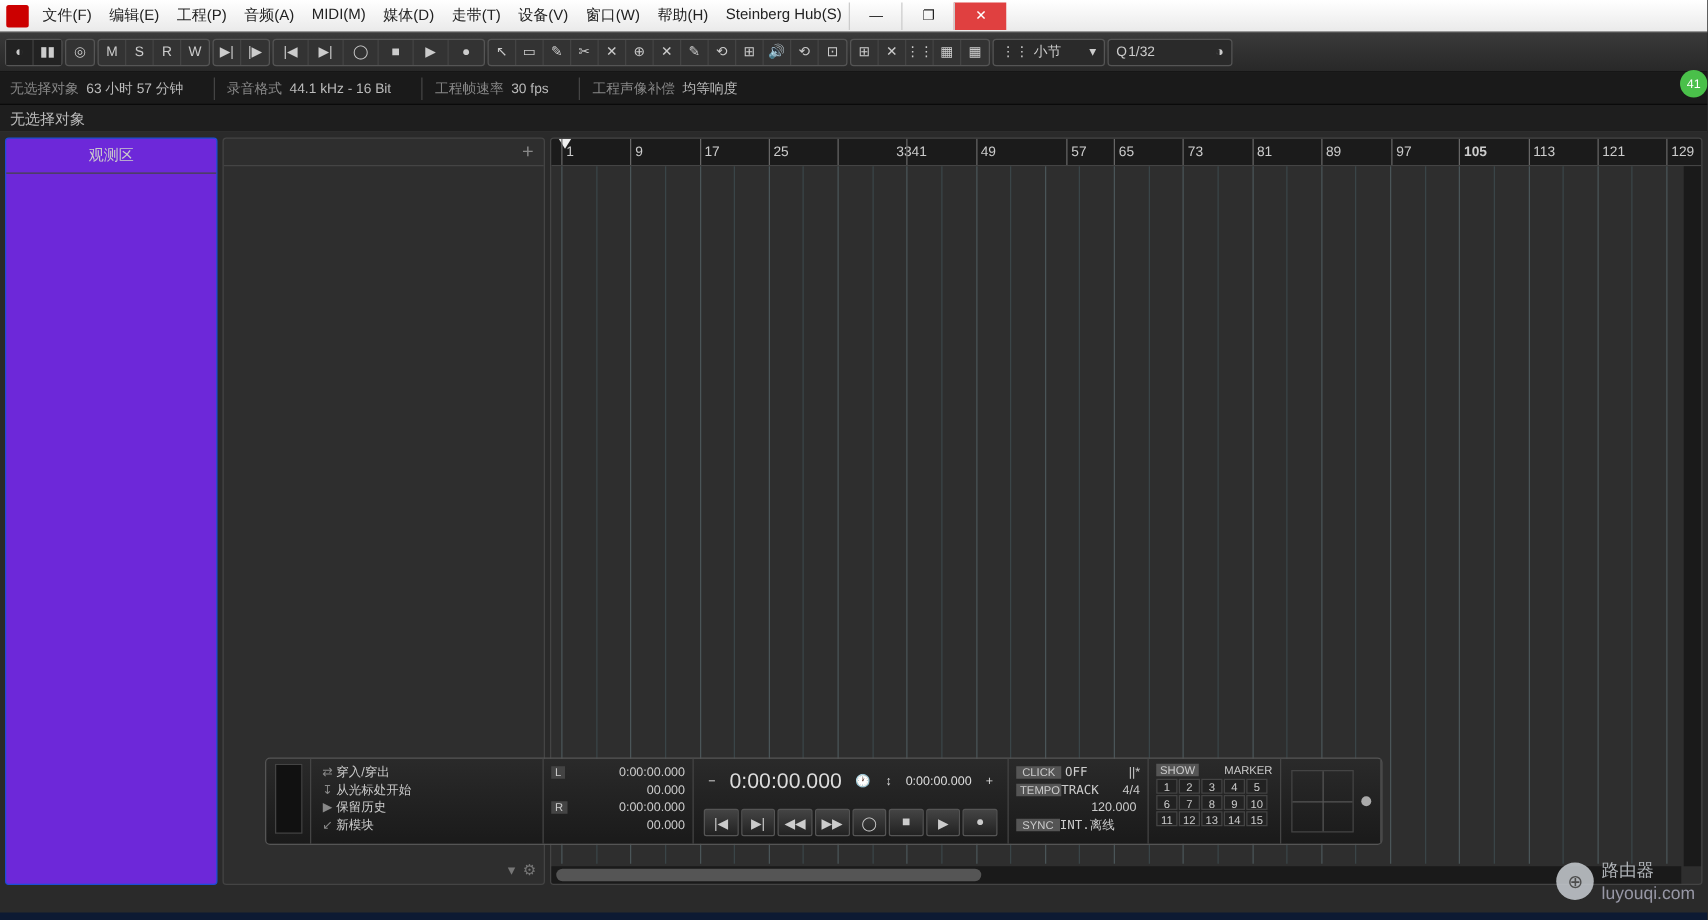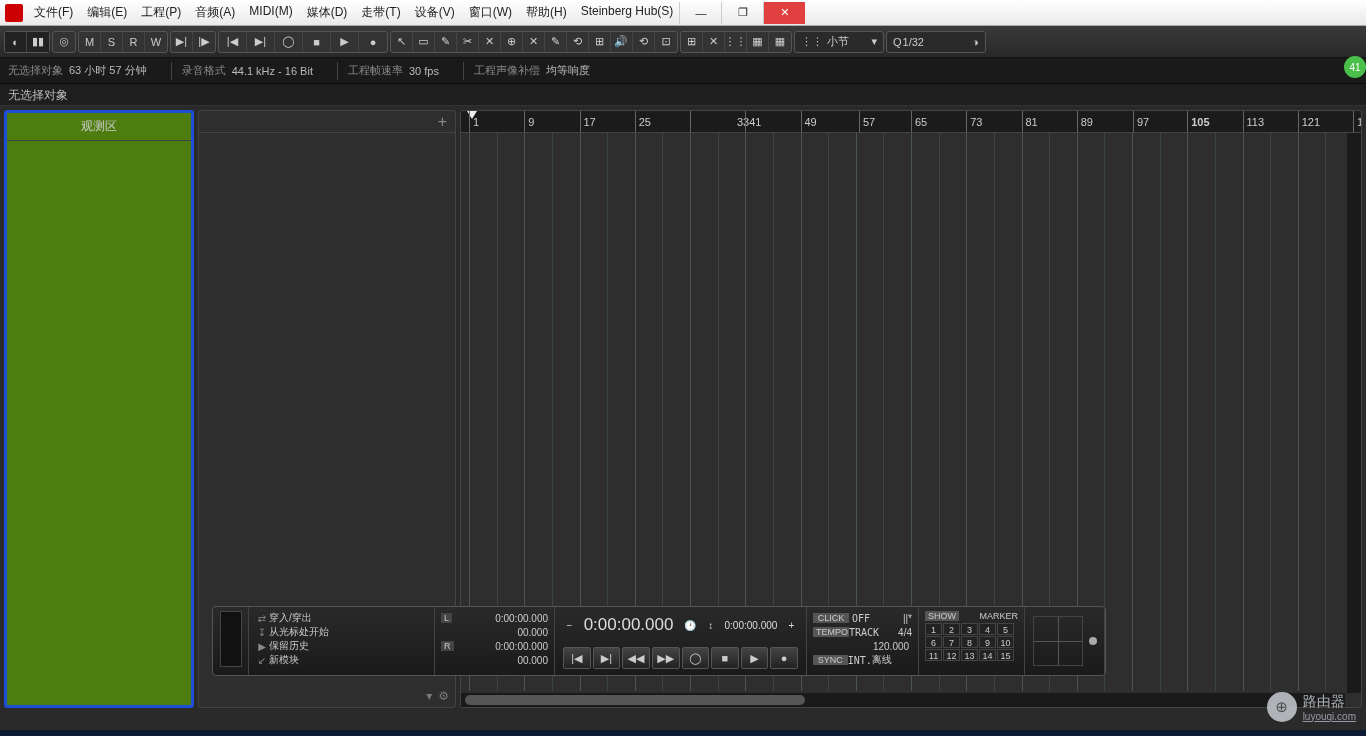--- a/index.html
+++ b/index.html
@@ -30,21 +30,21 @@
 .secbar .lbl { color:#888; }
 .secbar .val { color:#bbb; margin-right:14px; }
 .secbar .sep { width:1px; height:18px; background:#444; margin:0 4px;}
 .rightbadge { position:absolute; right:0; top:56px; width:22px;height:22px; border-radius:50%; background:#4ac04a; color:#fff; font-size:10px; display:flex; align-items:center; justify-content:center; }
 
 
 .inforow { height:22px; background:#1e1e1e; color:#bbb; font-size:12px; padding:3px 8px; border-bottom:1px solid #333;}
 
 
 .main { display:flex; height:606px; background:#2a2a2a; padding:4px; gap:4px; }
-.insp { width:190px; background:#4d7c0f; border:3px solid #1d4ed8; border-radius:3px; }
+.insp { width:170px; background:#6d28d9; border:1px solid #1d4ed8; border-radius:3px; }
 .insp .hd { text-align:center; color:#ccc; font-size:12px; padding:5px; border-bottom:1px solid #444; }
 .tracklist { width:258px; background:#2e2e2e; border:1px solid #444; border-radius:3px; position:relative;}
 .tracklist .addrow{height:22px;border-bottom:1px solid #444;display:flex;align-items:center;justify-content:flex-end;padding-right:8px;color:#888;font-size:16px;}
 .tracklist .foot{position:absolute;bottom:4px;right:6px;color:#777;font-size:12px;display:flex;gap:6px;}
 .arr { flex:1; background:#2e2e2e; border:1px solid #444; border-radius:3px; position:relative; overflow:hidden;}
 .ruler{height:22px;background:#1b1b1b;border-bottom:1px solid #444;position:relative;color:#ccc;font-size:11px;}
 .ruler .tick{position:absolute;top:0;height:100%;border-left:1px solid #666;padding-left:3px;line-height:22px;}
 .ruler .cursor{position:absolute;left:6px;top:0;width:0;height:0;border-left:5px solid transparent;border-right:5px solid transparent;border-top:8px solid #eee;}
 .grid{position:absolute;left:0;right:16px;top:22px;bottom:16px;}
 .grid .vline{position:absolute;top:0;bottom:0;width:1px;background:#3a4548;}
@@ -78,21 +78,21 @@
 .tp-lv{width:80px;display:flex;align-items:center;justify-content:center;}
 .tp-lv .fader{width:50px;height:50px;border:1px solid #444;position:relative;}
 .tp-lv .fader::before,.tp-lv .fader::after{content:"";position:absolute;background:#555;}
 .tp-lv .fader::before{left:50%;top:0;bottom:0;width:1px;}
 .tp-lv .fader::after{top:50%;left:0;right:0;height:1px;}
 .tp-lv .knob{width:8px;height:8px;border-radius:50%;background:#aaa;margin-left:6px;}
 
 
 .wm{position:absolute;right:10px;bottom:14px;color:#c8cdd2;font-size:14px;display:flex;align-items:center;gap:6px;opacity:.85;}
 .wm .ic{width:30px;height:30px;border-radius:50%;background:#c8cdd2;color:#555;display:flex;align-items:center;justify-content:center;font-size:15px;}
-.wm .t2{font-size:10px;color:#aab;text-decoration:underline;}
+.wm .t2{font-size:14px;color:#aab;}
 
 
 .taskbar{position:absolute;left:0;right:0;bottom:0;height:6px;background:#0d1a33;}
 </style>
 </head>
 <body>
 
 <div class="titlebar">
   <div class="logo"></div>
   <div class="menus" id="menus">
@@ -202,21 +202,21 @@
   <div class="arr">
     <div class="ruler" id="ruler">
       <div class="cursor"></div>
     <div class="tick" style="left: 8px;">1</div>
         <div class="tick" style="left: 63.25px;">9</div>
         <div class="tick" style="left: 118.5px;">17</div>
         <div class="tick" style="left: 173.75px;">25</div>
         <div class="tick" style="left: 229px; padding-left: 46px;">33</div>
         <div class="tick" style="left: 284.25px;">41</div>
         <div class="tick" style="left: 339.5px;">49</div>
-        <div class="tick" style="left: 398px;">57</div>
+        <div class="tick" style="left: 412px;">57</div>
         <div class="tick" style="left: 450px;">65</div>
         <div class="tick" style="left: 505.25px;">73</div>
         <div class="tick" style="left: 560.5px;">81</div>
         <div class="tick" style="left: 615.75px;">89</div>
         <div class="tick" style="left: 672px;">97</div>
         <div class="tick" style="left: 726.25px; font-weight: bold;">105</div>
         <div class="tick" style="left: 781.5px;">113</div>
         <div class="tick" style="left: 836.75px;">121</div>
         <div class="tick" style="left: 892px;">129</div>
       </div>

